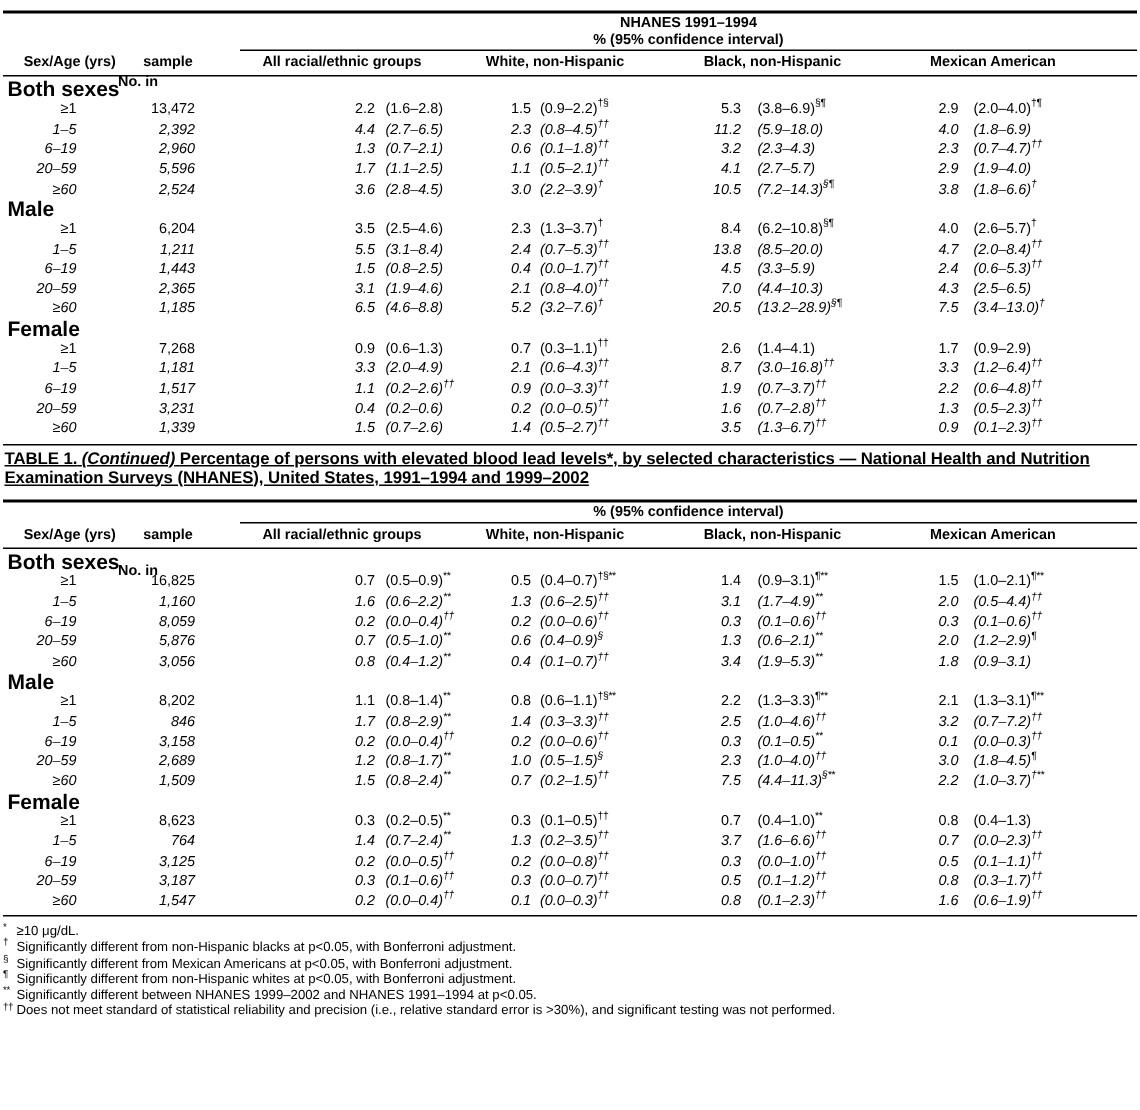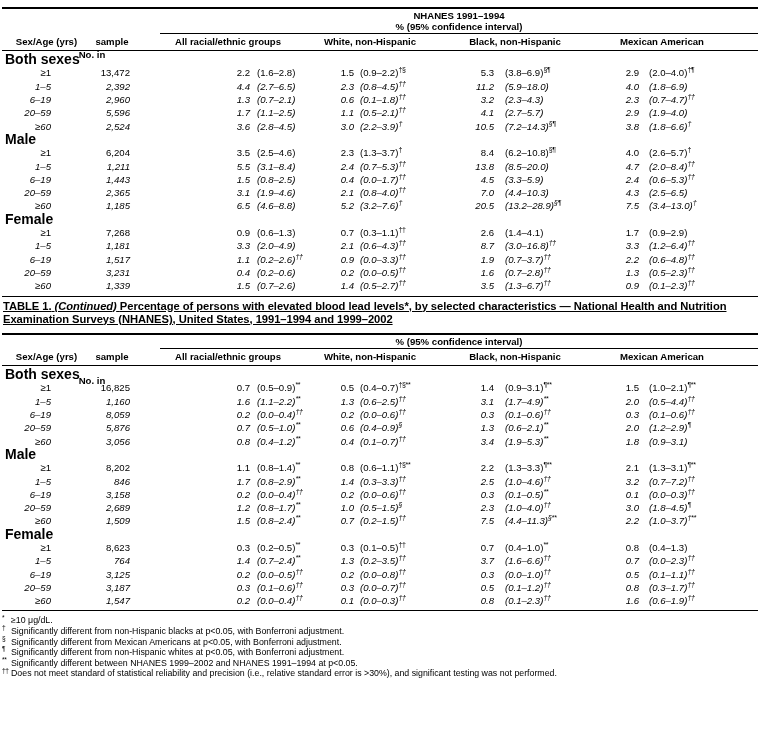--- a/index.html
+++ b/index.html
@@ -277,21 +277,21 @@
               <div class="ci ci-1"><span>(0.4–0.7)</span><sup>†§**</sup></div>
               <div class="v">1.4</div>
               <div class="ci ci-2"><span>(0.9–3.1)</span><sup>¶**</sup></div>
               <div class="v">1.5</div>
               <div class="ci ci-3"><span>(1.0–2.1)</span><sup>¶**</sup></div>
             </div>
             <div class="row it">
               <div class="a">1–5</div>
               <div class="nn">1,160</div>
               <div class="v">1.6</div>
-              <div class="ci ci-0"><span>(1.1–2.2)</span><sup>**</sup></div>
+              <div class="ci ci-0"><span>(0.6–2.2)</span><sup>**</sup></div>
               <div class="v">1.3</div>
               <div class="ci ci-1"><span>(0.6–2.5)</span><sup>††</sup></div>
               <div class="v">3.1</div>
               <div class="ci ci-2"><span>(1.7–4.9)</span><sup>**</sup></div>
               <div class="v">2.0</div>
               <div class="ci ci-3"><span>(0.5–4.4)</span><sup>††</sup></div>
             </div>
             <div class="row it">
               <div class="a">6–19</div>
               <div class="nn">8,059</div>

